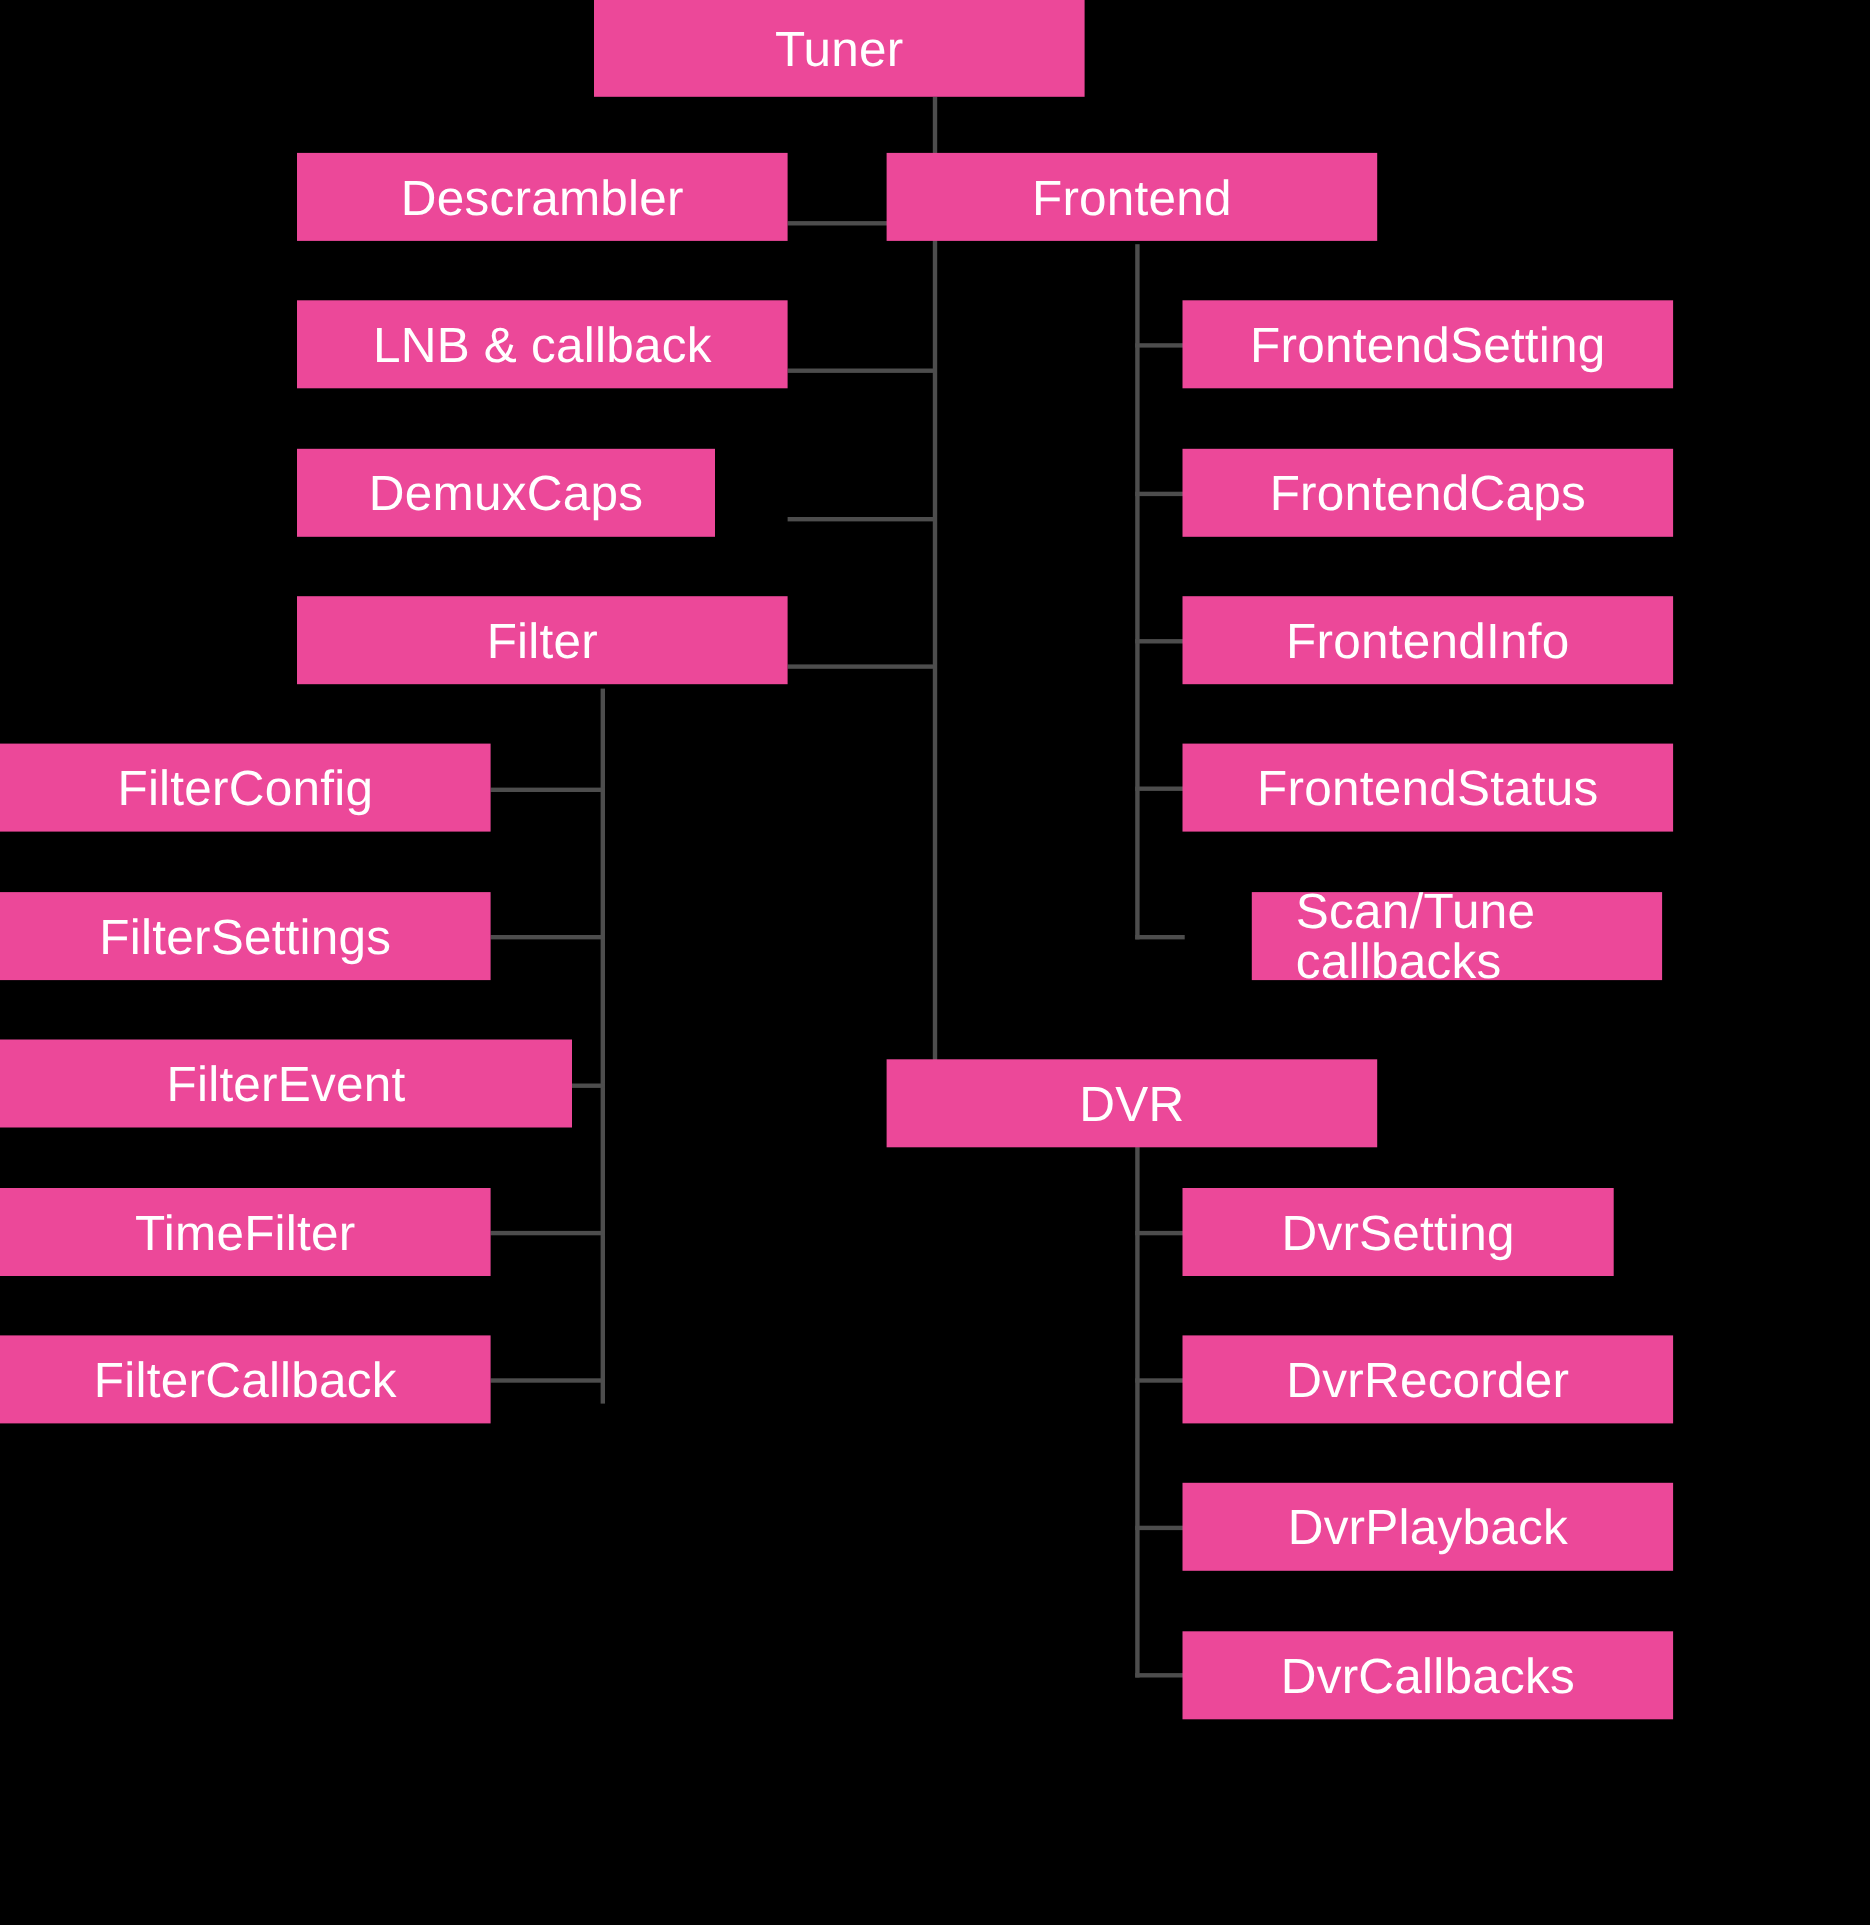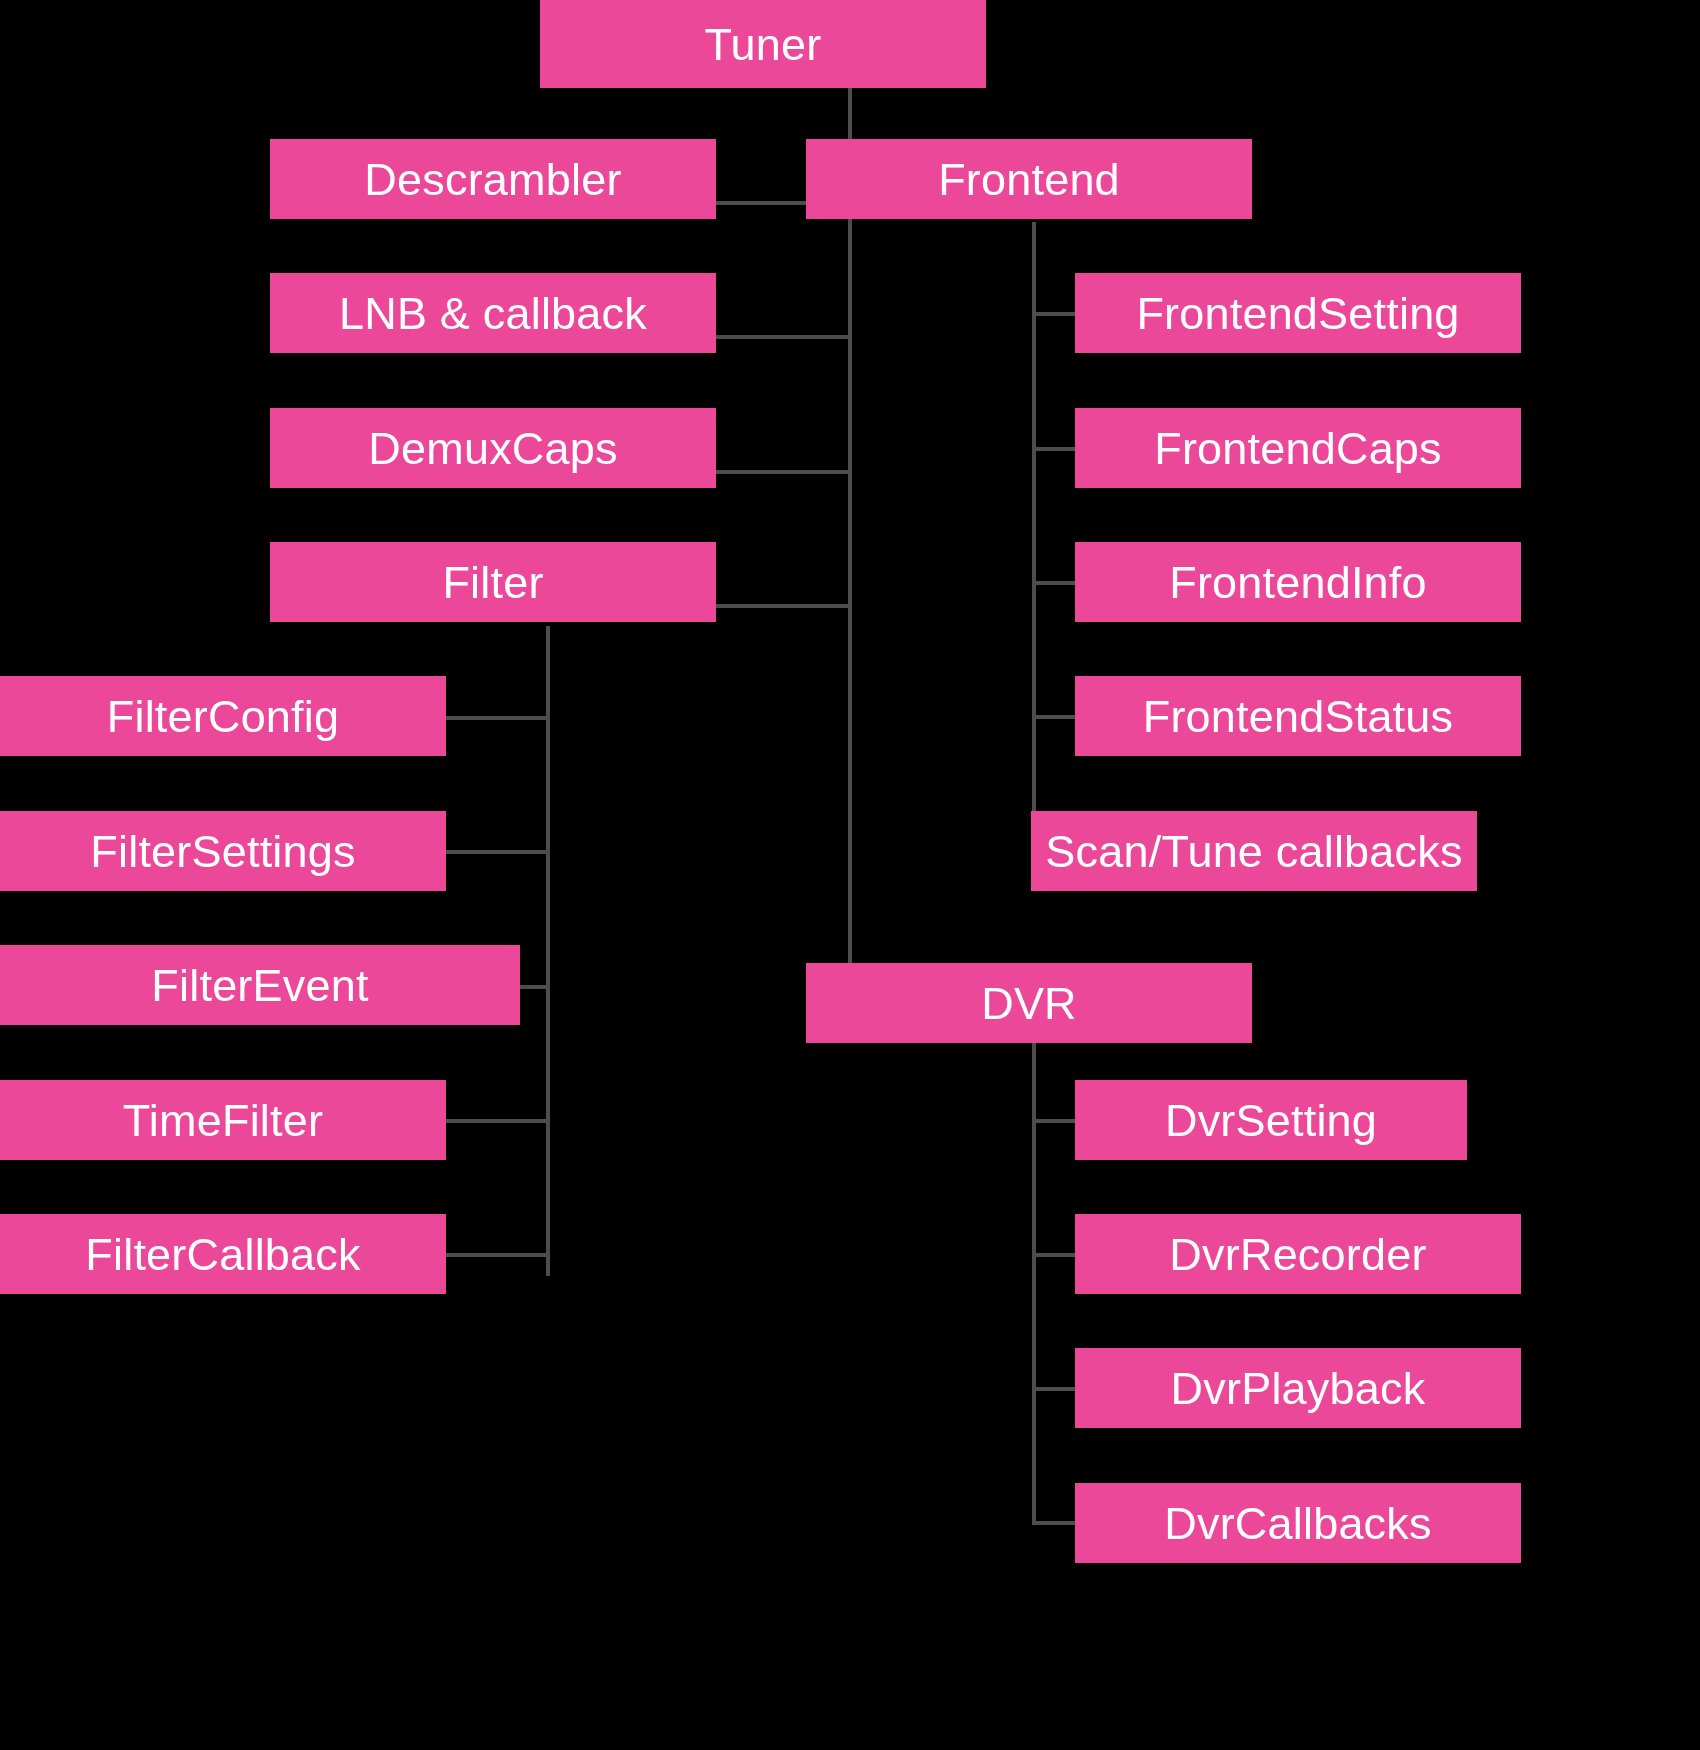--- a/index.html
+++ b/index.html
@@ -50,38 +50,38 @@
   <div class="line hline" style="left:1032px;top:1253px;width:45px;"></div>
   <div class="line hline" style="left:1032px;top:1387px;width:45px;"></div>
   <div class="line hline" style="left:1032px;top:1521px;width:45px;"></div>
 
   <div class="box" style="left:540px;top:0px;width:446px;height:88px;">Tuner</div>
 
   <div class="box" style="left:270px;top:139px;width:446px;height:80px;">Descrambler</div>
 
   <div class="box" style="left:270px;top:273px;width:446px;height:80px;">LNB &amp; callback</div>
 
-  <div class="box" style="left:270px;top:408px;width:446px;height:80px;">DemuxCaps</div>
+  <div class="box" style="left:270px;top:408px;width:380px;height:80px;">DemuxCaps</div>
 
   <div class="box" style="left:270px;top:542px;width:446px;height:80px;">Filter</div>
 
   <div class="box" style="left:806px;top:139px;width:446px;height:80px;">Frontend</div>
 
   <div class="box" style="left:806px;top:946px;width:446px;height:80px;margin-top:17px;">DVR</div>
 
   <div class="box" style="left:0px;top:676px;width:446px;height:80px;">FilterConfig</div>
   <div class="box" style="left:0px;top:811px;width:446px;height:80px;">FilterSettings</div>
   <div class="box" style="left:0px;top:945px;width:520px;height:80px;">FilterEvent</div>
   <div class="box" style="left:0px;top:1080px;width:446px;height:80px;">TimeFilter</div>
   <div class="box" style="left:0px;top:1214px;width:446px;height:80px;">FilterCallback</div>
 
   <div class="box" style="left:1075px;top:273px;width:446px;height:80px;">FrontendSetting</div>
   <div class="box" style="left:1075px;top:408px;width:446px;height:80px;">FrontendCaps</div>
   <div class="box" style="left:1075px;top:542px;width:446px;height:80px;">FrontendInfo</div>
   <div class="box" style="left:1075px;top:676px;width:446px;height:80px;">FrontendStatus</div>
-  <div class="box" style="left:1031px;top:811px;width:446px;height:80px;">Scan/Tune callbacks</div>
+  <div class="box" style="left:1138px;top:811px;width:373px;height:80px;padding-left:40px;">Scan/Tune callbacks</div>
 
   <div class="box" style="left:1075px;top:1080px;width:392px;height:80px;">DvrSetting</div>
   <div class="box" style="left:1075px;top:1214px;width:446px;height:80px;">DvrRecorder</div>
   <div class="box" style="left:1075px;top:1348px;width:446px;height:80px;">DvrPlayback</div>
   <div class="box" style="left:1075px;top:1483px;width:446px;height:80px;">DvrCallbacks</div>
 
 </div>
 
 </body></html>

